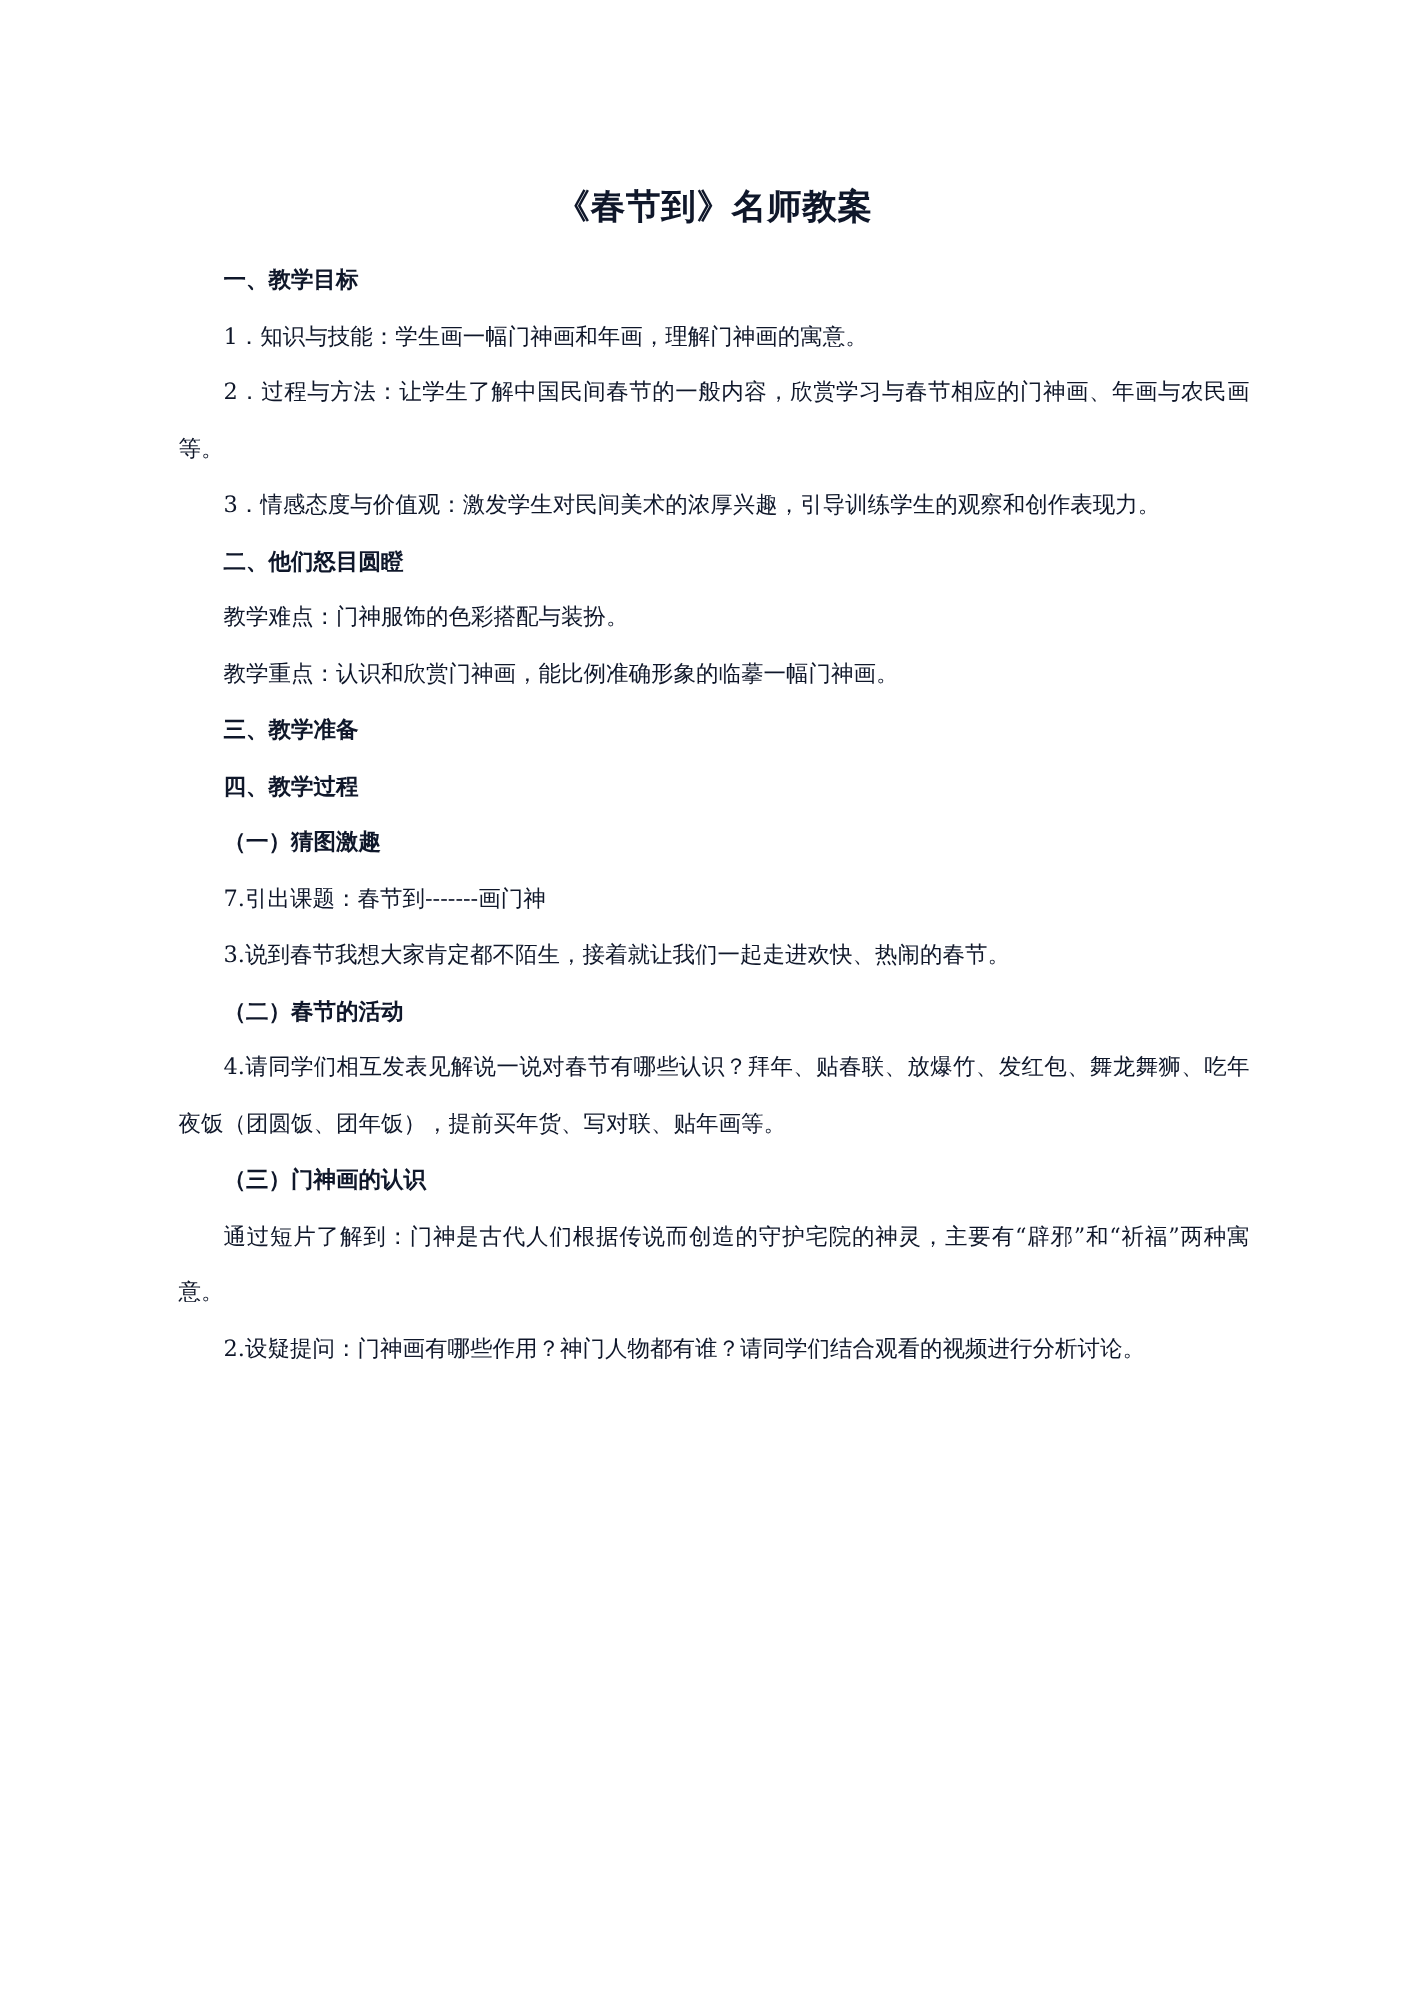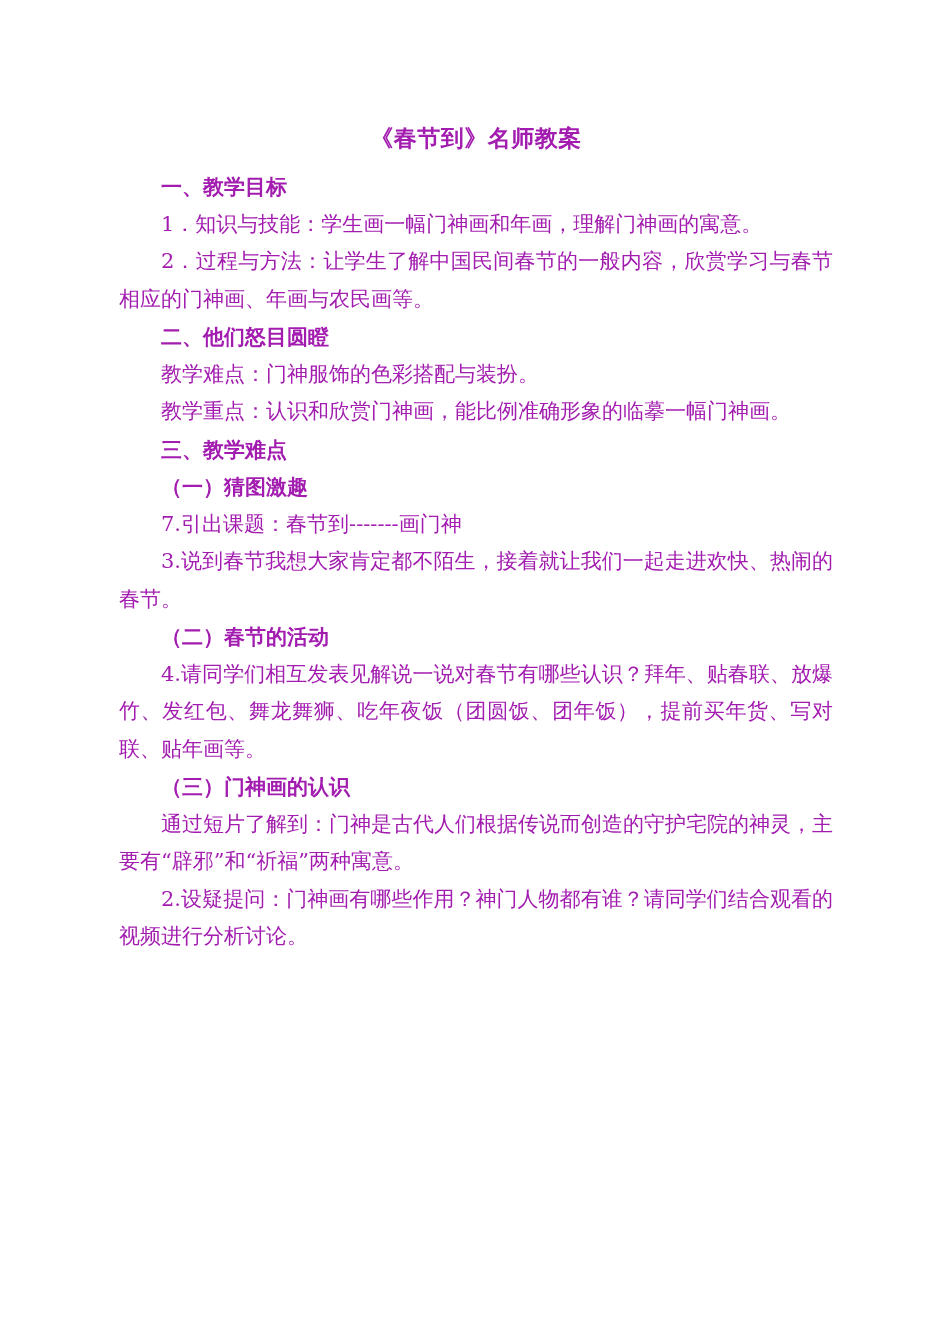--- a/index.html
+++ b/index.html
@@ -7,35 +7,35 @@
     padding: 0;
     background: #ffffff;
     font-family: "DejaVu Serif", serif;
   }
   .page {
     position: relative;
     width: 950px;
     height: 1344px;
     margin: 0 auto;
     background: #ffffff;
-    color: #a21caf;
+    color: #0f172a;
     box-sizing: border-box;
     padding: 116px 117px 0 119px;
     overflow: hidden;
   }
   .doc-title {
     font-size: 23px;
     font-weight: bold;
     line-height: 44px;
     text-align: center;
     margin: 0 0 8px 0;
     letter-spacing: 0.5px;
   }
   .doc-body {
-    font-size: 21px;
+    font-size: 15px;
   }
   .doc-body .para,
   .doc-body .heading {
     margin: 0;
     line-height: 37.5px;
     text-indent: 2em;
     text-align: justify;
     word-break: break-all;
   }
   .doc-body .heading {
@@ -45,24 +45,26 @@
 </style>
 </head>
 <body>
 
 <div class="page">
   <h1 class="doc-title">《春节到》名师教案</h1>
   <div class="doc-body" id="doc-body">
       <p class="heading">一、教学目标</p>
       <p class="para">1．知识与技能：学生画一幅门神画和年画，理解门神画的寓意。</p>
       <p class="para">2．过程与方法：让学生了解中国民间春节的一般内容，欣赏学习与春节相应的门神画、年画与农民画等。</p>
+      <p class="para">3．情感态度与价值观：激发学生对民间美术的浓厚兴趣，引导训练学生的观察和创作表现力。</p>
       <p class="heading">二、他们怒目圆瞪</p>
       <p class="para">教学难点：门神服饰的色彩搭配与装扮。</p>
       <p class="para">教学重点：认识和欣赏门神画，能比例准确形象的临摹一幅门神画。</p>
-      <p class="heading">三、教学难点</p>
+      <p class="heading">三、教学准备</p>
+      <p class="heading">四、教学过程</p>
       <p class="heading">（一）猜图激趣</p>
       <p class="para">7.引出课题：春节到-------画门神</p>
       <p class="para">3.说到春节我想大家肯定都不陌生，接着就让我们一起走进欢快、热闹的春节。</p>
       <p class="heading">（二）春节的活动</p>
       <p class="para">4.请同学们相互发表见解说一说对春节有哪些认识？拜年、贴春联、放爆竹、发红包、舞龙舞狮、吃年夜饭（团圆饭、团年饭），提前买年货、写对联、贴年画等。</p>
       <p class="heading">（三）门神画的认识</p>
       <p class="para">通过短片了解到：门神是古代人们根据传说而创造的守护宅院的神灵，主要有“辟邪”和“祈福”两种寓意。</p>
       <p class="para">2.设疑提问：门神画有哪些作用？神门人物都有谁？请同学们结合观看的视频进行分析讨论。</p>
     </div>
 </div>

